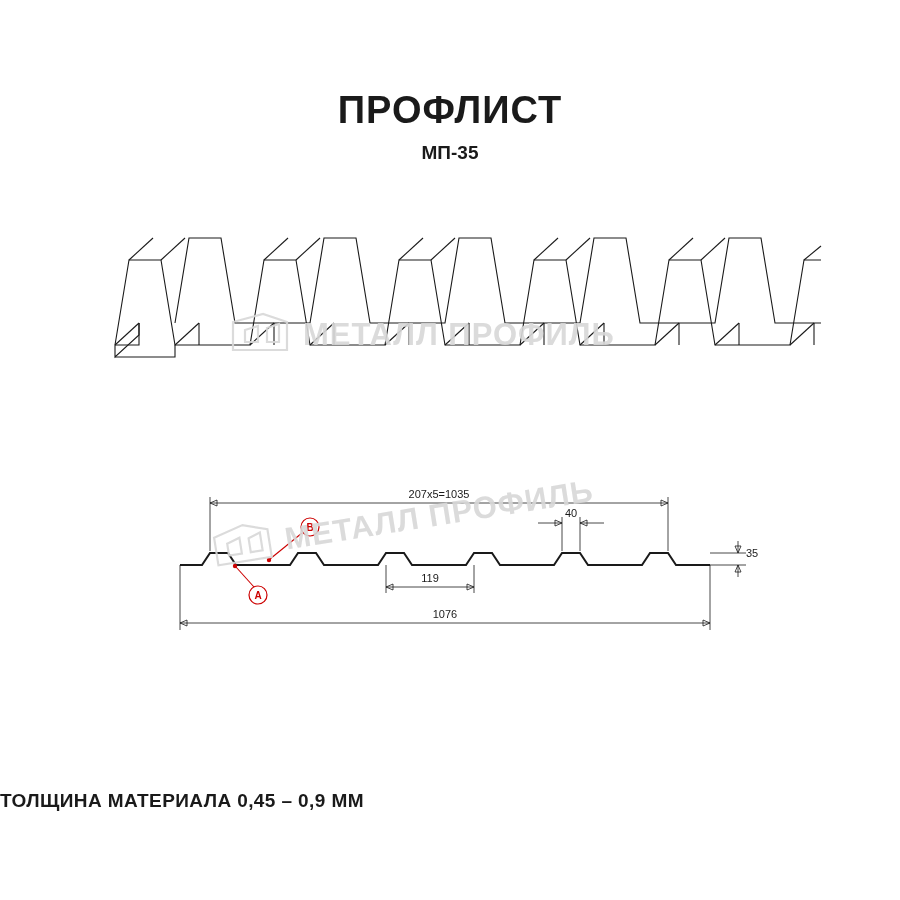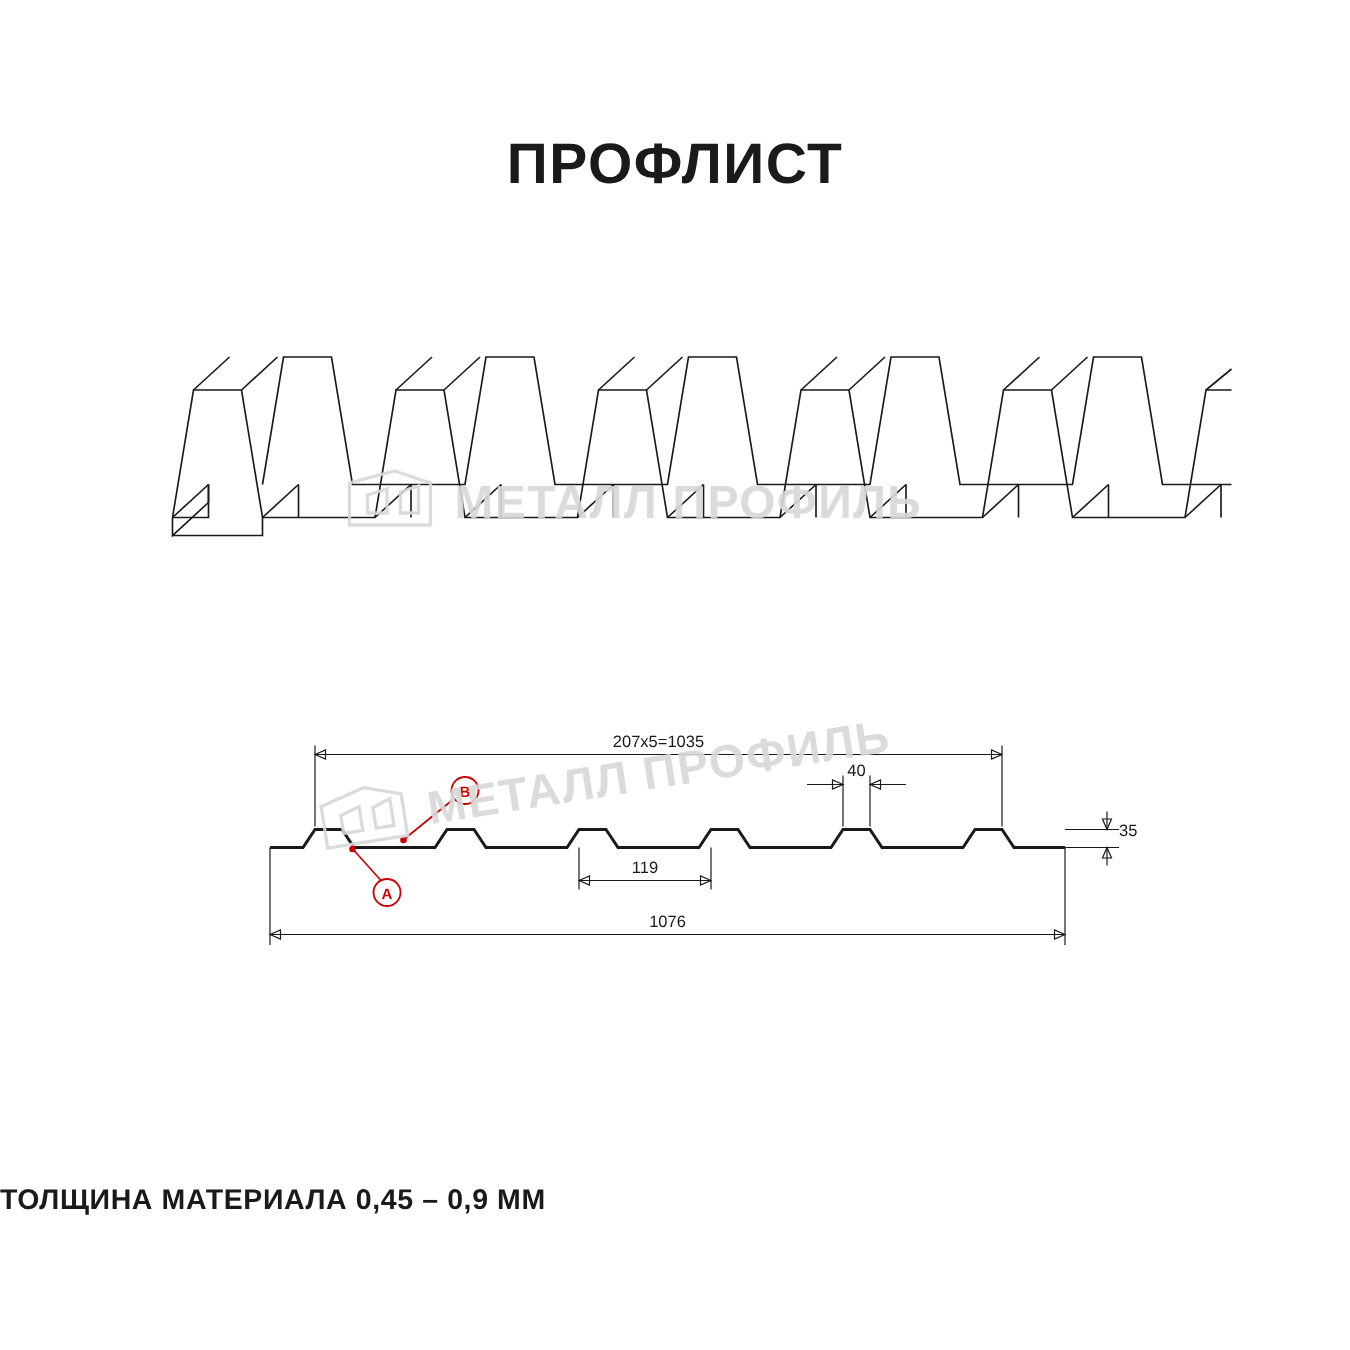--- a/index.html
+++ b/index.html
@@ -99,20 +99,21 @@
   }
   .wm-shape { fill: none; stroke: #d8d8d8; stroke-width: 2.2; }
 </style>
 </head>
 <body>
 
 <div class="page">
 
   <div class="title-block">
     <div class="title">ПРОФЛИСТ</div>
+    <div class="subtitle">МП-35</div>
   </div>
 
   <div class="iso-wrap">
     <svg width="730" height="170" viewBox="0 0 730 170">
       <g>
 
         <path class="ln" d="M20,120 L34,35 L66,35 L80,120
                             L155,120 L169,35 L201,35 L215,120
                             L290,120 L304,35 L336,35 L350,120
                             L425,120 L439,35 L471,35 L485,120

